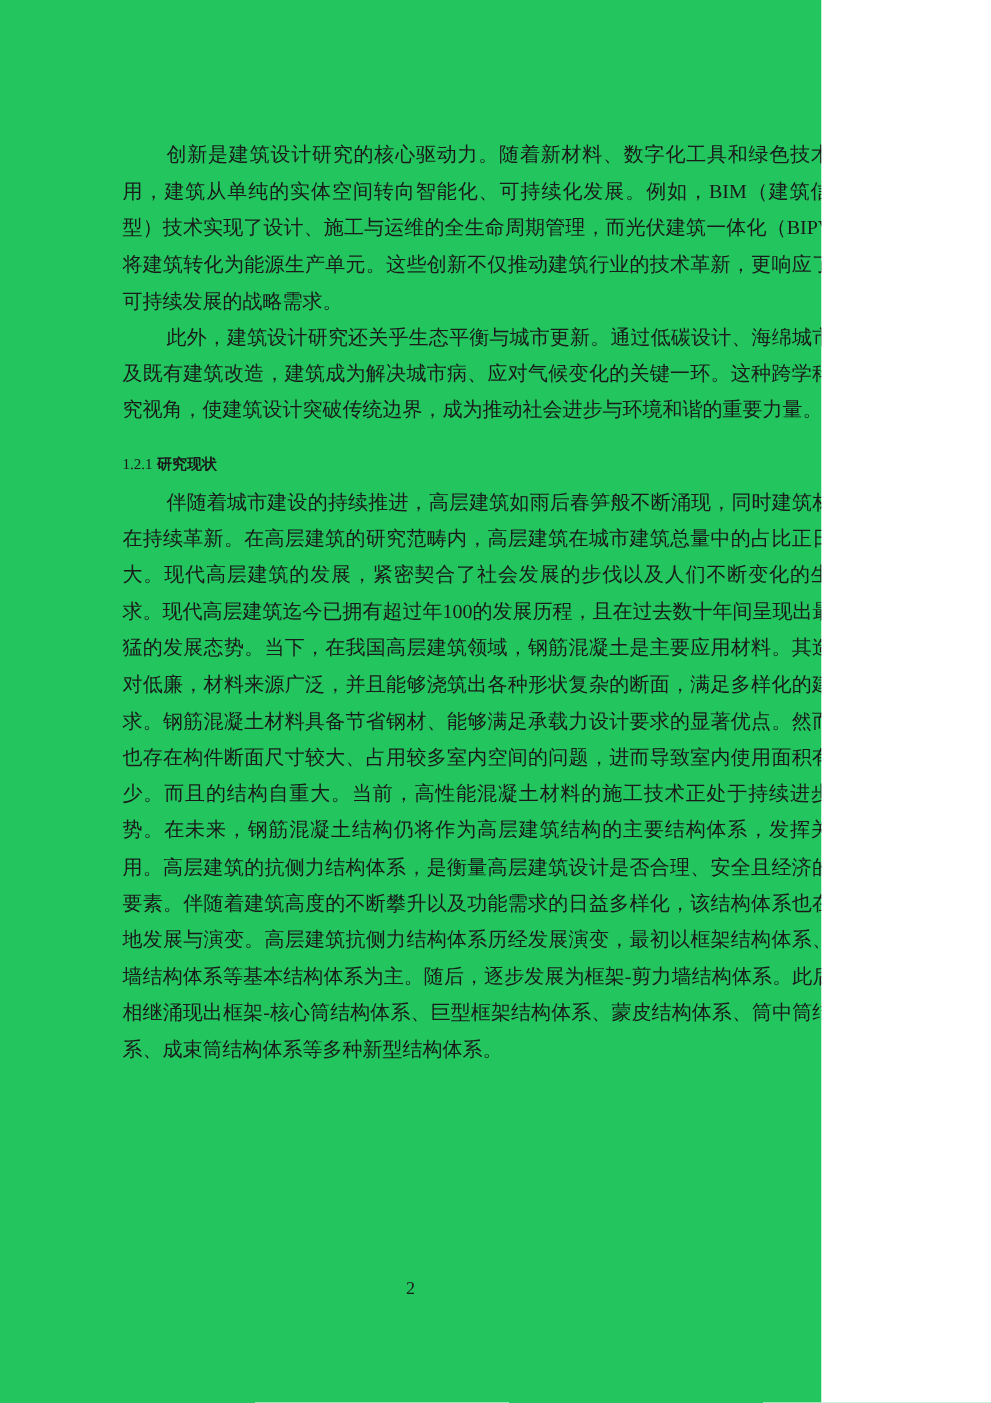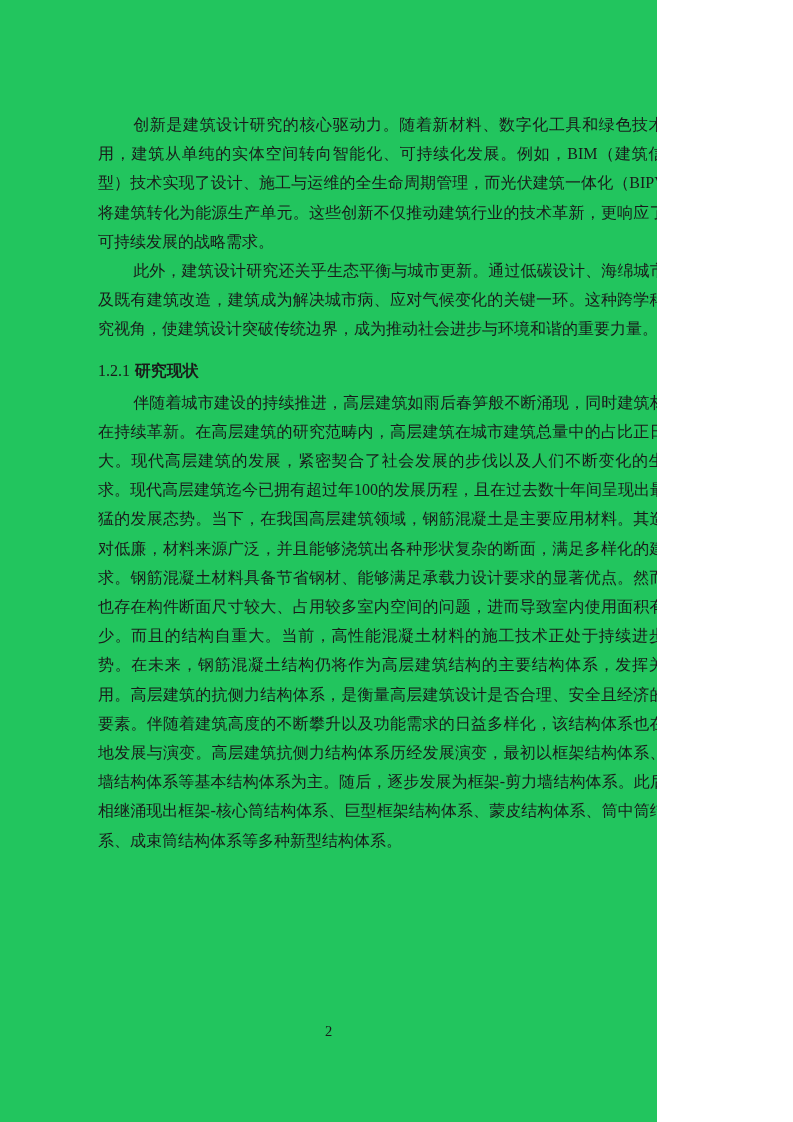--- a/index.html
+++ b/index.html
@@ -38,21 +38,21 @@
   .section-heading .h-num {
     font-family: "Liberation Serif", "DejaVu Serif", serif;
     margin-right: 0.35em;
   }
   .section-heading .h-title {
     font-family: "Liberation Sans", "DejaVu Sans", sans-serif;
     font-weight: 700;
   }
   .sub-heading {
     margin: 15px 0 5px 0;
-    font-size: 16px;
+    font-size: 12px;
     line-height: 24px;
     font-weight: normal;
   }
   .sub-heading .h-num {
     font-family: "Liberation Serif", "DejaVu Serif", serif;
     margin-right: 0.3em;
   }
   .sub-heading.style-bold .h-title {
     font-family: "Liberation Sans", "DejaVu Sans", sans-serif;
     font-weight: 700;

